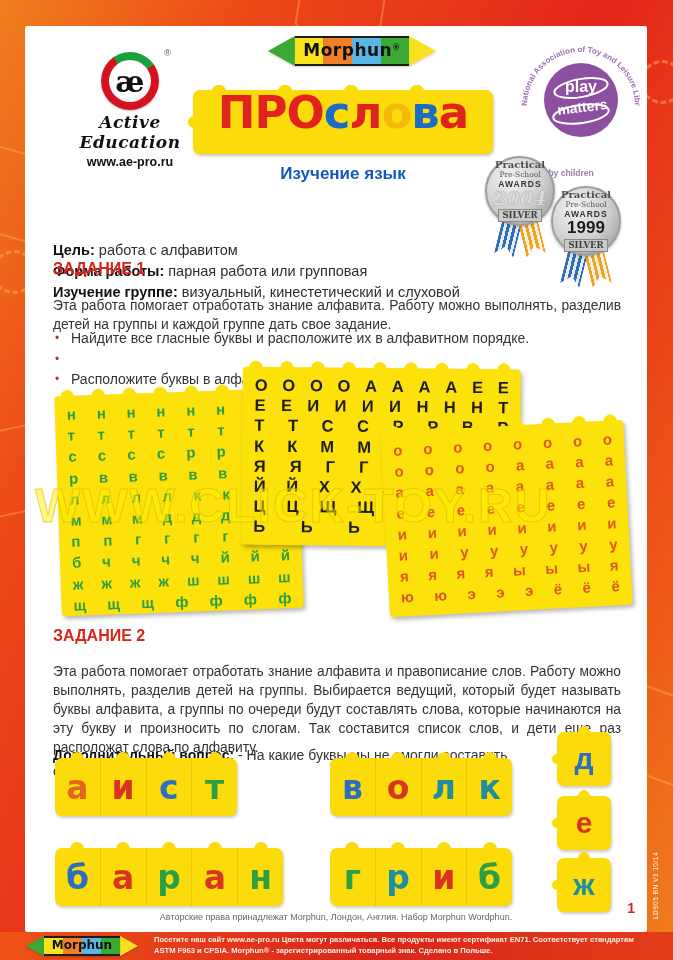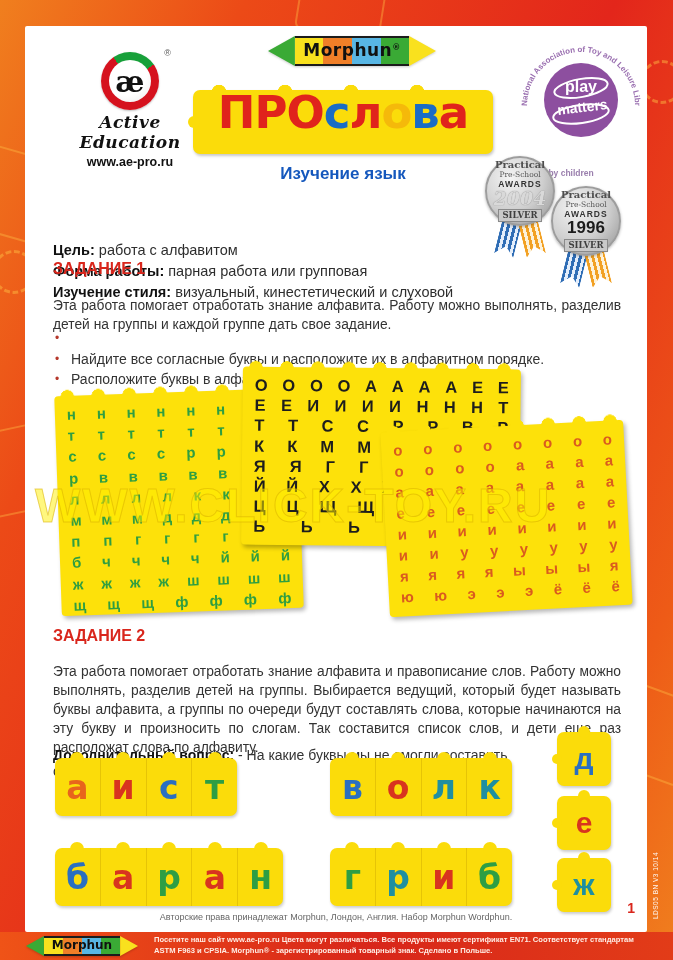--- a/index.html
+++ b/index.html
@@ -212,44 +212,44 @@
     <div class="ribbons">
         <div class="rib blue"></div>
         <div class="rib orange"></div>
       </div>
   </div>
   <div class="medal m2005">
     <div class="medal-circle">
       <div class="md-l1">Practical</div>
       <div class="md-l2">Pre-School</div>
       <div class="md-l3">AWARDS</div>
-      <div class="md-year-solid">1996</div>
+      <div class="md-year-solid">1999</div>
       <div class="md-silver">SILVER</div>
     </div>
     <div class="ribbons">
         <div class="rib blue"></div>
         <div class="rib orange"></div>
       </div>
   </div>
 
   <div class="info">
     <div><b>Цель:</b><span> работа с алфавитом</span></div>
     <div><b>Форма работы:</b><span> парная работа или групповая</span></div>
-    <div><b>Изучение стиля:</b><span> визуальный, кинестетический и слуховой</span></div>
+    <div><b>Изучение группе:</b><span> визуальный, кинестетический и слуховой</span></div>
   </div>
 
   <div class="task-heading th1">ЗАДАНИЕ 1</div>
   <div class="para p1">Эта работа помогает отработать знание алфавита. Работу можно выполнять, разделив детей на группы и каждой группе дать свое задание.</div>
   <div class="bullets">
     <div class="row">
         <span class="dot">•</span>
+        <span>Найдите все гласные буквы и расположите их в алфавитном порядке.</span>
       </div>
     <div class="row">
         <span class="dot">•</span>
-        <span>Найдите все согласные буквы и расположите их в алфавитном порядке.</span>
       </div>
     <div class="row">
         <span class="dot">•</span>
         <span>Расположите буквы в алфавитном порядке.</span>
       </div>
   </div>
 
   <div class="boards">
     <div class="board b-left">
       <div class="brow">н н н н н н н н</div>

